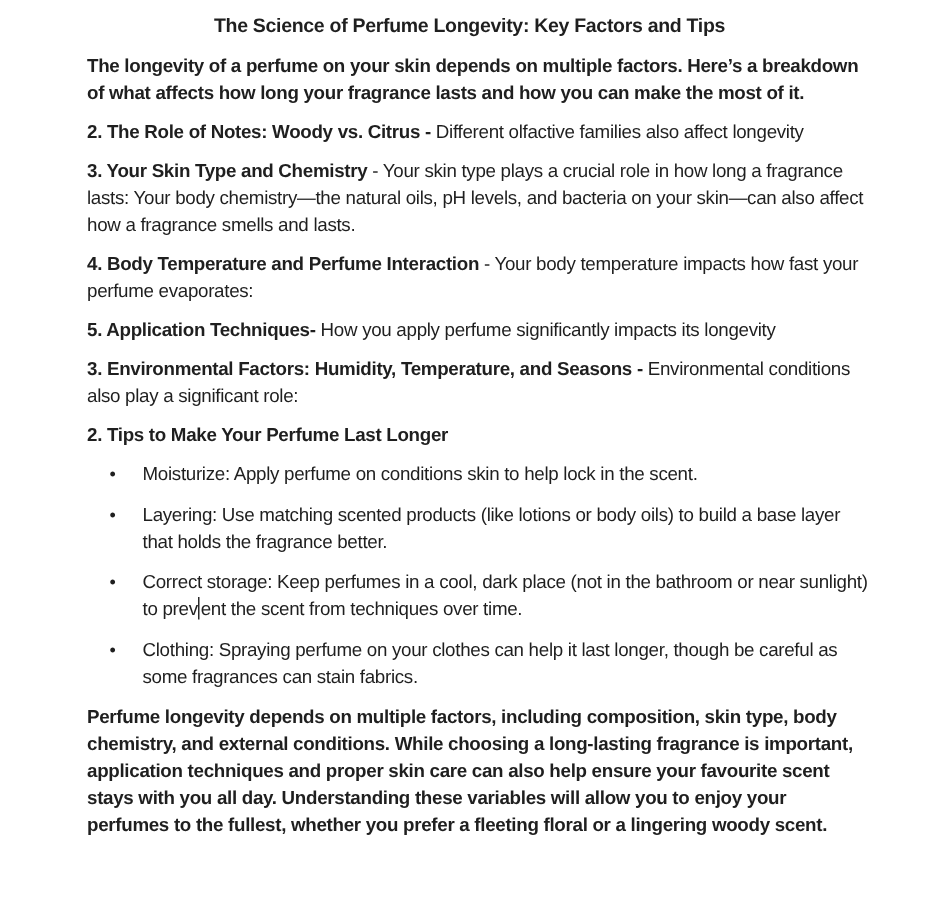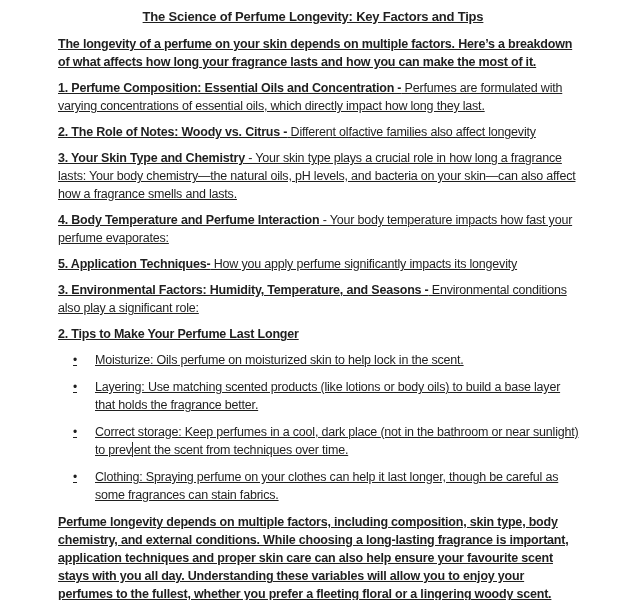--- a/index.html
+++ b/index.html
@@ -16,21 +16,20 @@
   }
   .page {
     box-sizing: border-box;
     width: 625px;
     height: 492px;
     padding: 8px 45px 0 46px;
     font-size: 12.5px;
     line-height: 18px;
     letter-spacing: -0.2px;
     cursor: text;
-    text-decoration: underline;
   }
   .title {
     font-size: 13px;
     font-weight: 700;
     text-align: center;
     margin: 0 0 9px 0;
     line-height: 18px;
   }
   .para {
     margin: 0 0 8px 12px;
@@ -74,38 +73,37 @@
 </style>
 </head>
 <body>
 
 <div class="page">
 
   <h1 class="title">The Science of Perfume Longevity: Key Factors and Tips</h1>
 
   <p class="para bold">The longevity of a perfume on your skin depends on multiple factors. Here’s a breakdown of what affects how long your fragrance lasts and how you can make the most of it.</p>
 
-  <p class="para"><strong>1. Perfume Composition: Essential Oils and Concentration -</strong><span> Perfumes are formulated with varying concentrations of essential oils, which directly impact how long they last.</span></p>
 
   <p class="para"><strong>2. The Role of Notes: Woody vs. Citrus -</strong><span> Different olfactive families also affect longevity</span></p>
 
   <p class="para"><strong>3. Your Skin Type and Chemistry</strong><span> - Your skin type plays a crucial role in how long a fragrance lasts: Your body chemistry—the natural oils, pH levels, and bacteria on your skin—can also affect how a fragrance smells and lasts.</span></p>
 
   <p class="para"><strong>4. Body Temperature and Perfume Interaction</strong><span> - Your body temperature impacts how fast your perfume evaporates:</span></p>
 
   <p class="para"><strong>5. Application Techniques-</strong><span> How you apply perfume significantly impacts its longevity</span></p>
 
   <p class="para"><strong>3. Environmental Factors: Humidity, Temperature, and Seasons -</strong><span> Environmental conditions also play a significant role:</span></p>
 
   <p class="para bold">2. Tips to Make Your Perfume Last Longer</p>
 
   <ul class="bullets">
     <li>
       <span class="bullet-marker">•</span>
-      <span class="bullet-text">Moisturize: Oils perfume on moisturized skin to help lock in the scent.</span>
+      <span class="bullet-text">Moisturize: Apply perfume on conditions skin to help lock in the scent.</span>
     </li>
     <li>
       <span class="bullet-marker">•</span>
       <span class="bullet-text">Layering: Use matching scented products (like lotions or body oils) to build a base layer that holds the fragrance better.</span>
     </li>
     <li>
       <span class="bullet-marker">•</span>
       <span class="bullet-text"><span>Correct storage: Keep perfumes in a cool, dark place (not in the bathroom or near sunlight) to prev</span><span class="caret"></span><span>ent the scent from techniques over time.</span></span>
     </li>
     <li>

